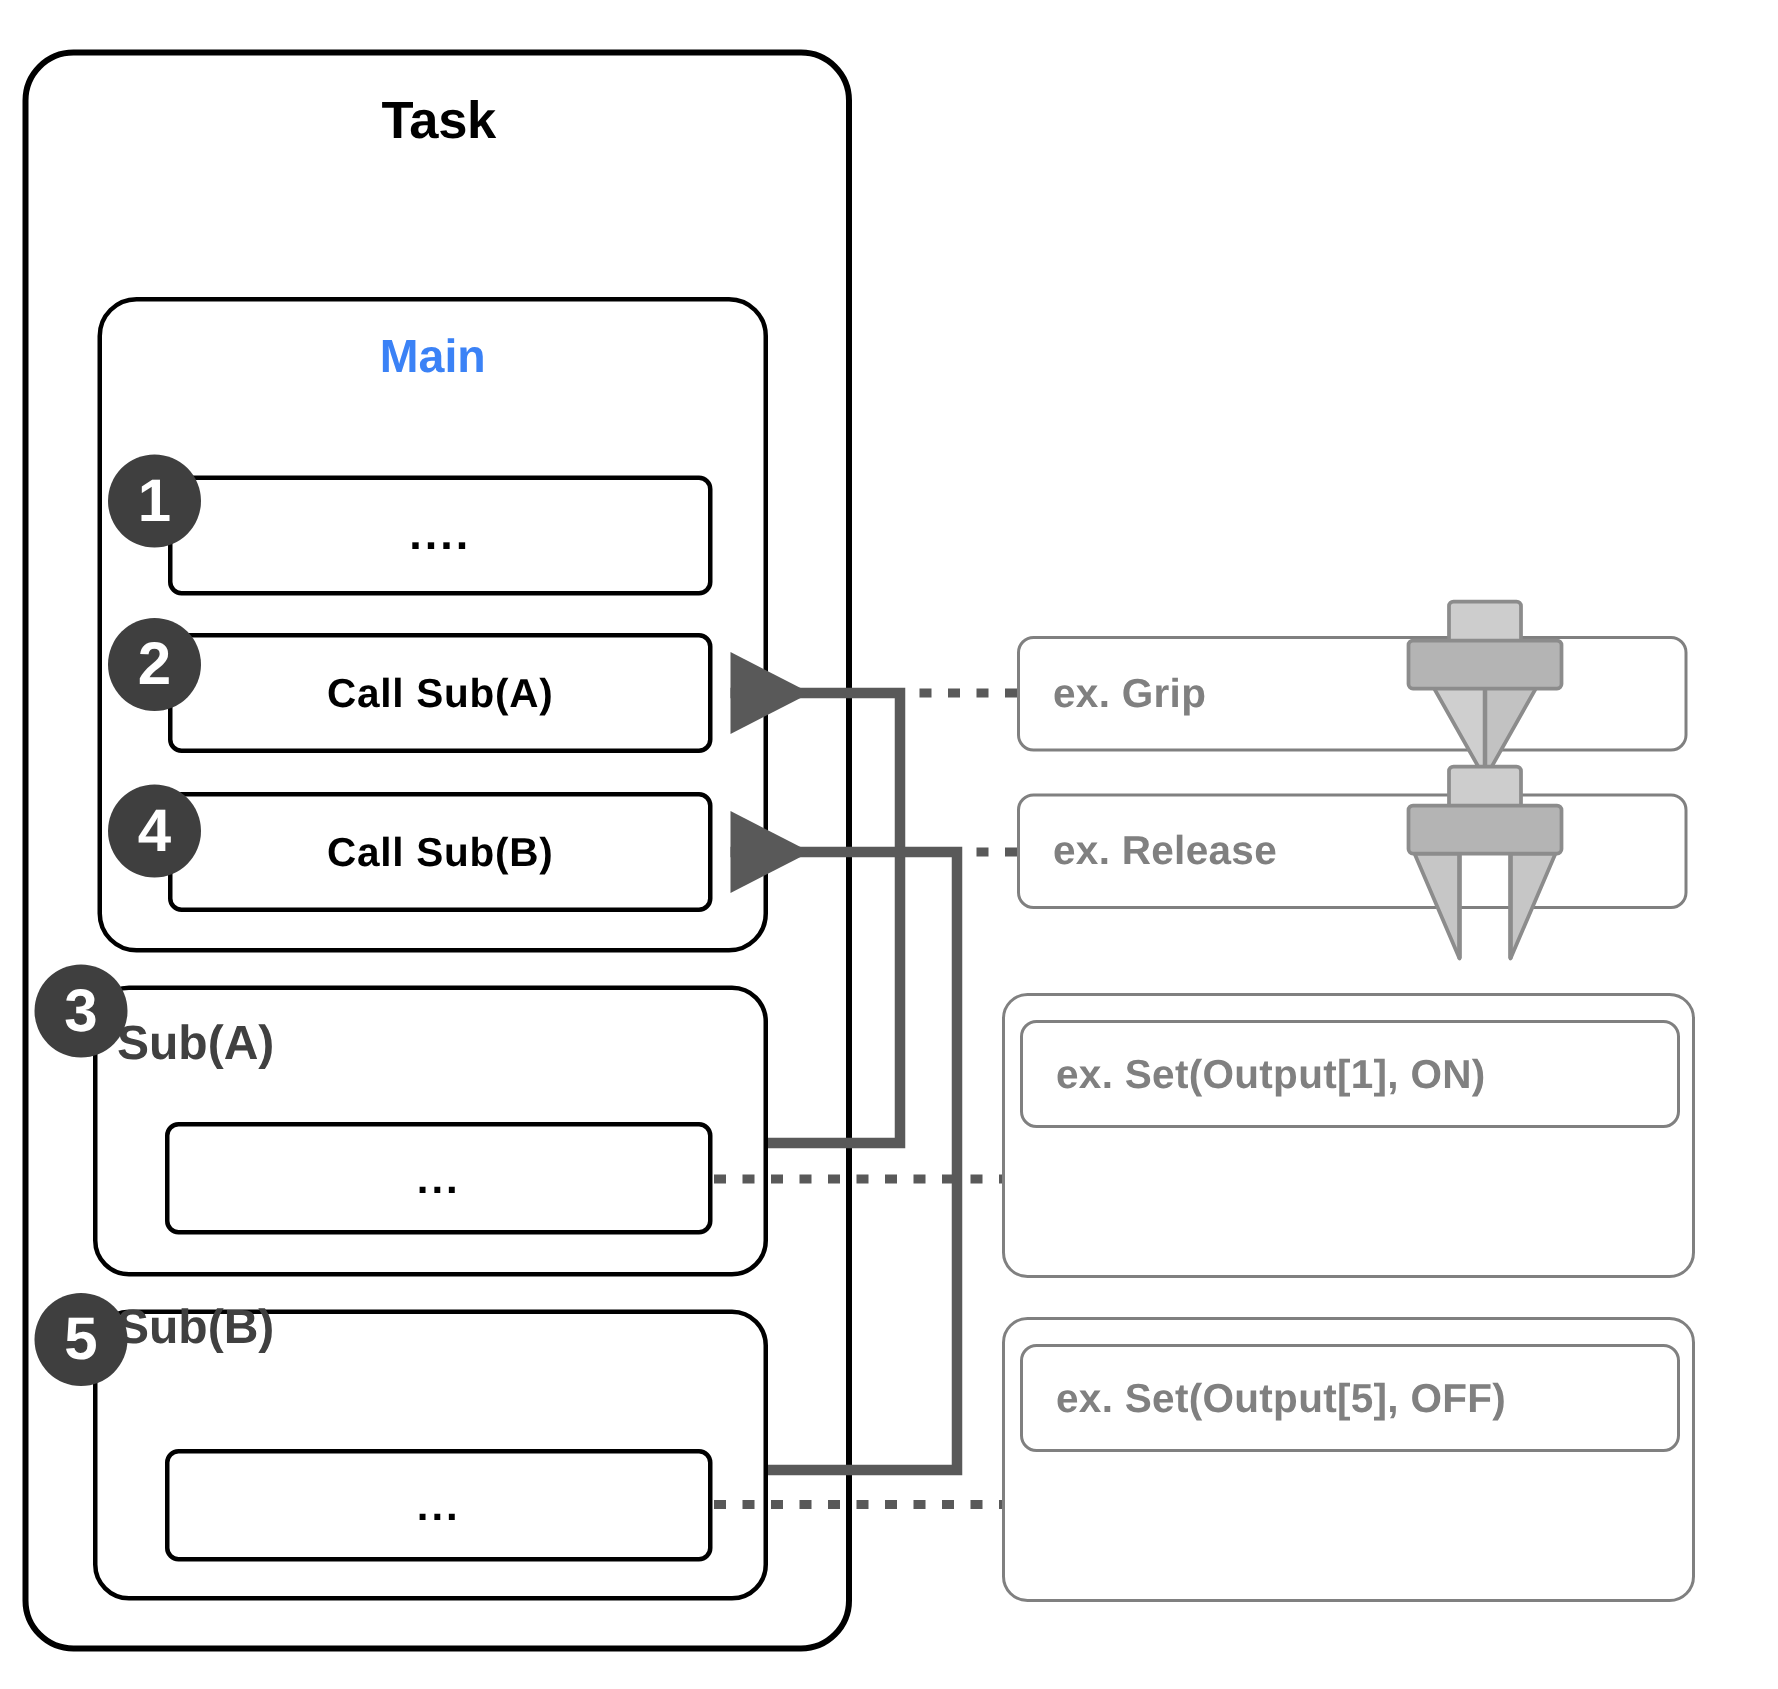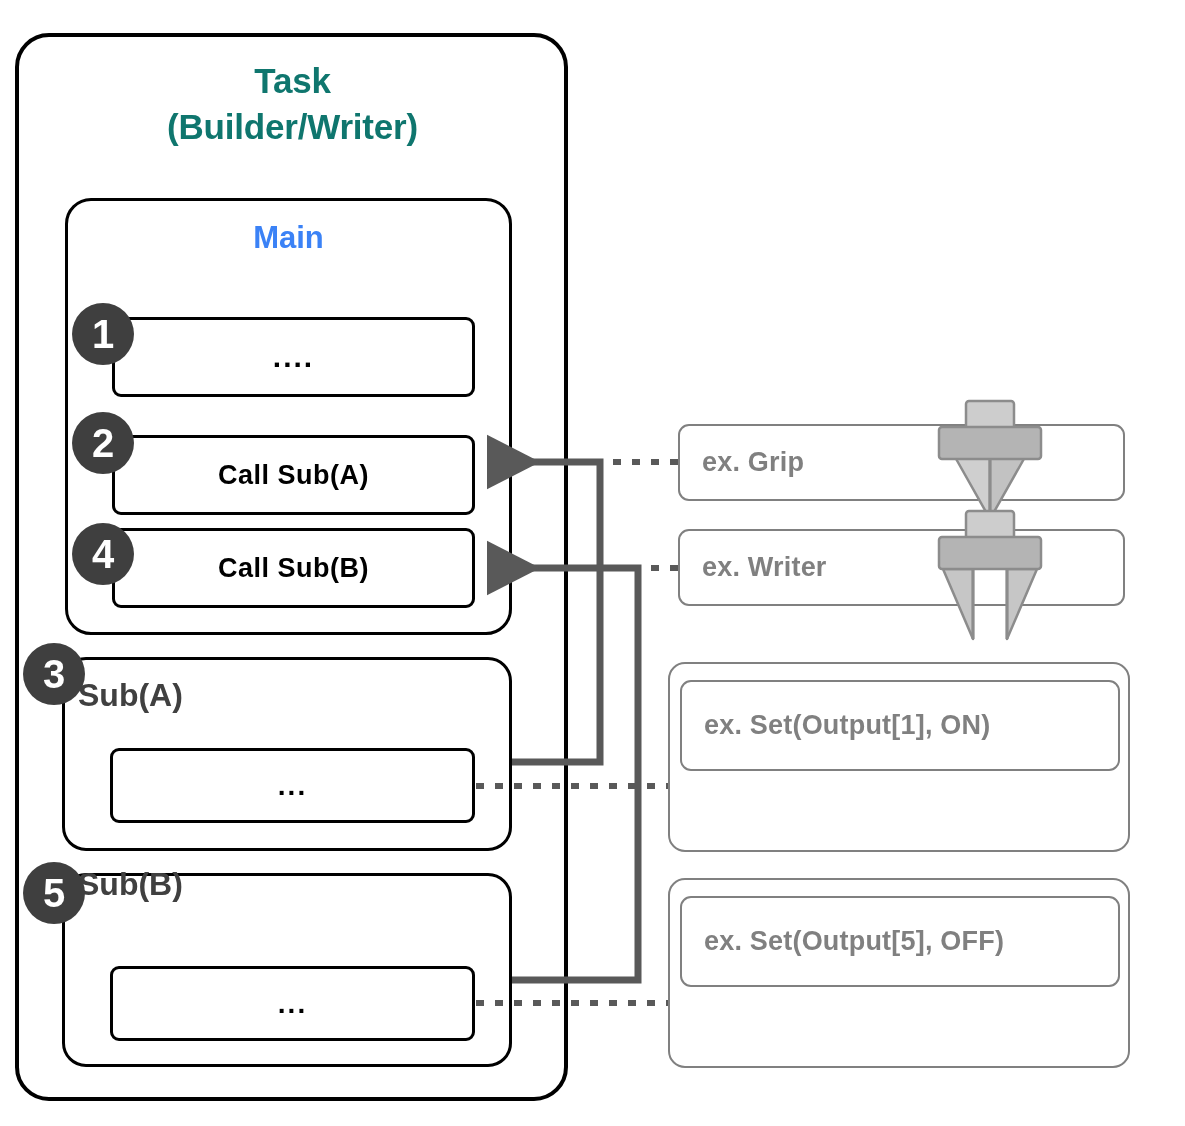--- a/index.html
+++ b/index.html
@@ -27,21 +27,21 @@
     border: 4px solid #000000;
     border-radius: 34px;
     background: #ffffff;
   }
   .task-title {
     left: 30px; top: 58px;
     width: 525px;
     text-align: center;
     font-size: 35px;
     font-weight: bold;
-    color: #0f766e;
+    color: #000000;
     line-height: 1.32;
     letter-spacing: -0.2px;
   }
 
   
   .main-box {
     left: 65px; top: 198px;
     width: 447px; height: 437px;
     border: 3px solid #000000;
     border-radius: 26px;
@@ -65,21 +65,21 @@
     background: #ffffff;
     display: flex;
     align-items: center;
     justify-content: center;
     font-size: 27px;
     font-weight: bold;
     color: #000000;
     letter-spacing: 0.5px;
   }
   .stmt-1 { top: 317px; }
-  .stmt-2 { top: 435px; }
+  .stmt-2 { top: 422px; }
   .stmt-3 { top: 528px; text-align: right; }
   .dots-wide { font-size: 30px; letter-spacing: 2px; line-height: 0.6; }
 
   
   .sub-box {
     left: 62px;
     width: 450px;
     border: 3px solid #000000;
     border-radius: 24px;
     background: #ffffff;
@@ -153,21 +153,21 @@
     width: 462px;
     border: 2px solid #808080;
     border-radius: 17px;
     background: #ffffff;
   }
   .ex-group-a { top: 662px; height: 190px; }
   .ex-group-b { top: 878px; height: 190px; }
 
   .ex-sub {
     left: 680px;
-    width: 440px; height: 91px;
+    width: 440px; height: 72px;
   }
   .ex-a1 { top: 680px; }
   .ex-a2 { top: 768px; }
   .ex-b1 { top: 896px; }
   .ex-b2 { top: 984px; }
 
   
   #wires { position: absolute; left: 0; top: 0; width: 1185px; height: 1126px; pointer-events: none; z-index: 4; }
 
   
@@ -177,21 +177,20 @@
 </style>
 </head>
 <body>
 
 <div id="stage">
 
   <div class="abs task-box"></div>
 
   <div class="abs task-title">
     <div>Task</div>
-    <div>(Builder/Writer)</div>
   </div>
 
   <div class="abs main-box"></div>
   <div class="abs main-title">Main</div>
 
   <div class="abs stmt stmt-1">
     <span class="dots-wide">....</span>
   </div>
   <div class="abs stmt stmt-2">
     <span>Call Sub(A)</span>
@@ -235,21 +234,21 @@
   <div class="abs badge badge-1">1</div>
   <div class="abs badge badge-2">2</div>
   <div class="abs badge badge-4">4</div>
   <div class="abs badge badge-3">3</div>
   <div class="abs badge badge-5">5</div>
 
   <div class="abs ex-box ex-grip">
     <span>ex. Grip</span>
   </div>
   <div class="abs ex-box ex-release">
-    <span>ex. Writer</span>
+    <span>ex. Release</span>
   </div>
 
   <svg class="abs gripper grip-icon" viewBox="0 0 130 128">
 
     <path d="M30,60 L65,122 L65,60 Z" fill="#cfcfcf" stroke="#8c8c8c" stroke-width="2.5" stroke-linejoin="round"></path>
     <path d="M100,60 L65,122 L65,60 Z" fill="#c2c2c2" stroke="#8c8c8c" stroke-width="2.5" stroke-linejoin="round"></path>
 
     <line x1="65" y1="60" x2="65" y2="122" stroke="#8c8c8c" stroke-width="3"></line>
 
     <rect x="41" y="4" width="48" height="28" rx="3" fill="#cdcdcd" stroke="#8c8c8c" stroke-width="2.5"></rect>

